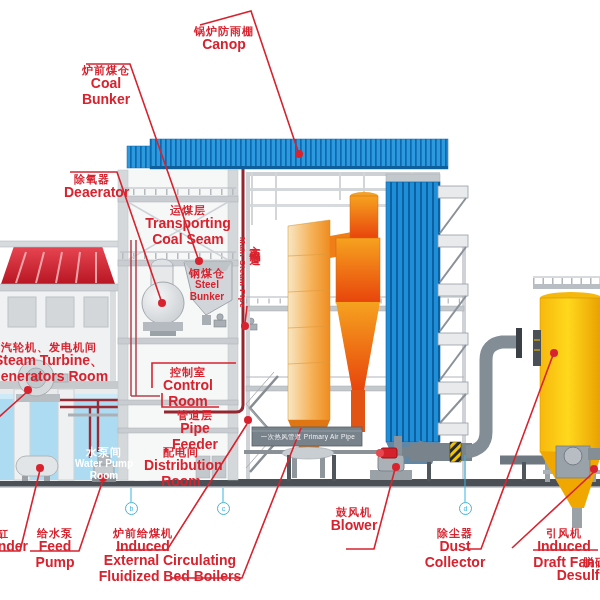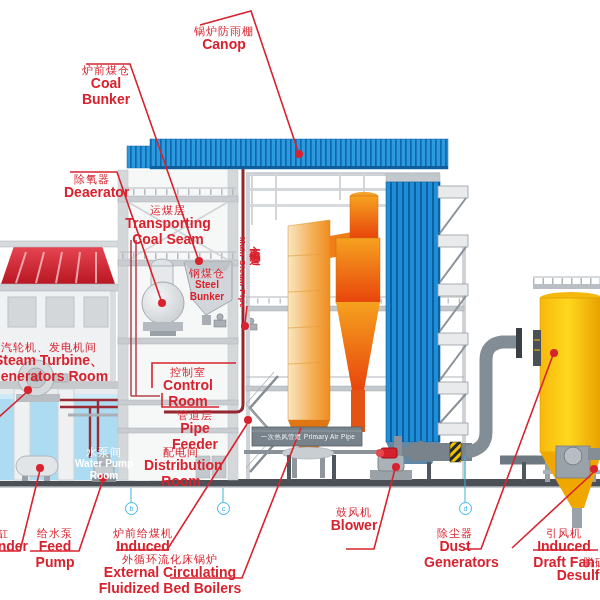--- a/index.html
+++ b/index.html
@@ -1,20 +1,20 @@
 <!DOCTYPE html>
 <html><head>
 <meta charset="utf-8">
 <style>
   html,body{margin:0;padding:0;background:#fff;}
   #canvas{position:relative;width:600px;height:600px;background:#fff;overflow:hidden;
           font-family:"Liberation Sans","DejaVu Sans",sans-serif;}
   svg{position:absolute;left:0;top:0;}
   .label{position:absolute;text-align:center;color:#d8232f;line-height:1.12;z-index:30;}
-  .label .cn{display:block;font-size:11px;font-weight:normal;letter-spacing:1px;}
+  .label .cn{display:block;font-size:11px;font-weight:bold;letter-spacing:1px;}
   .label .en{display:block;font-size:14px;font-weight:bold;}
   .label.small .cn{font-size:11px;}
   .label.small .en{font-size:10px;}
   .label.white{color:#fff;z-index:25;}
   .vlabel{position:absolute;display:flex;flex-direction:row;color:#d8232f;z-index:30;}
   .vlabel .en{writing-mode:vertical-rl;font-size:8px;font-weight:bold;letter-spacing:.5px;}
   .vlabel .cn{writing-mode:vertical-rl;font-size:11px;font-weight:bold;letter-spacing:2px;}
   .tiny{position:absolute;color:#f2f4f5;font-size:6.5px;white-space:nowrap;z-index:25;letter-spacing:.3px;}
   .marker{position:absolute;width:11px;height:11px;border:1.2px solid #3ab5e2;border-radius:50%;
           color:#3ab5e2;font-size:7px;line-height:11px;text-align:center;z-index:28;background:#fff;}
@@ -363,21 +363,21 @@
   <span class="en">Canop</span>
 </div>
 <div class="label" style="left:76px;top:64px;width:60px">
   <span class="cn">炉前煤仓</span>
   <span class="en">Coal Bunker</span>
 </div>
 <div class="label" style="left:64px;top:173px;width:56px">
   <span class="cn">除氧器</span>
   <span class="en">Deaerator</span>
 </div>
-<div class="label" style="left:118px;top:204px;width:100px">
+<div class="label" style="left:138px;top:204px;width:100px">
   <span class="cn">运煤层</span>
   <span class="en">Transporting Coal Seam</span>
 </div>
 <div class="label small" style="left:180px;top:267px;width:54px">
   <span class="cn">钢煤仓</span>
   <span class="en">Steel Bunker</span>
 </div>
 <div class="vlabel" style="left:238px;top:237px;height:78px">
   <span class="en">Main Steam Pipe</span>
   <span class="cn">主蒸汽管道</span>
@@ -408,30 +408,29 @@
 </div>
 <div class="label" style="left:28px;top:527px;width:54px">
   <span class="cn">给水泵</span>
   <span class="en">Feed Pump</span>
 </div>
 <div class="label" style="left:112px;top:527px;width:62px">
   <span class="cn">炉前给煤机</span>
   <span class="en">Induced</span>
 </div>
 <div class="label" style="left:85px;top:553px;width:170px">
-  <span class="cn">外循环流化床锅炉</span>
   <span class="en">External Circulating Fluidized Bed Boilers</span>
 </div>
 <div class="label" style="left:330px;top:506px;width:48px">
   <span class="cn">鼓风机</span>
   <span class="en">Blower</span>
 </div>
 <div class="label" style="left:424px;top:527px;width:62px">
   <span class="cn">除尘器</span>
-  <span class="en">Dust Generators</span>
+  <span class="en">Dust Collector</span>
 </div>
 <div class="label" style="left:524px;top:527px;width:80px">
   <span class="cn">引风机</span>
   <span class="en">Induced Draft Fan</span>
 </div>
 <div class="label" style="left:556px;top:556px;width:90px">
   <span class="cn">脱硫塔</span>
   <span class="en">Desulfurizing</span>
 </div>
 <div class="tiny" style="left:260px;top:433px;width:96px;text-align:center">

